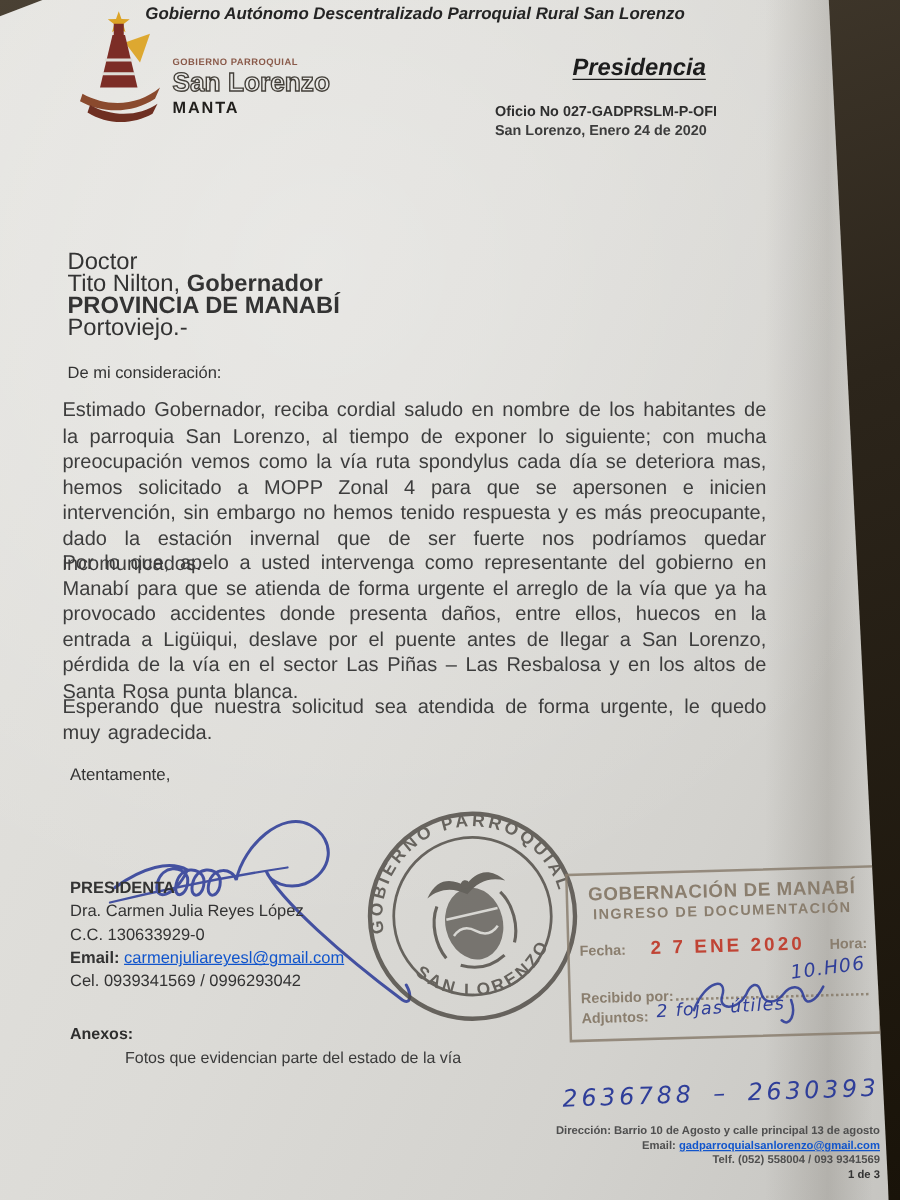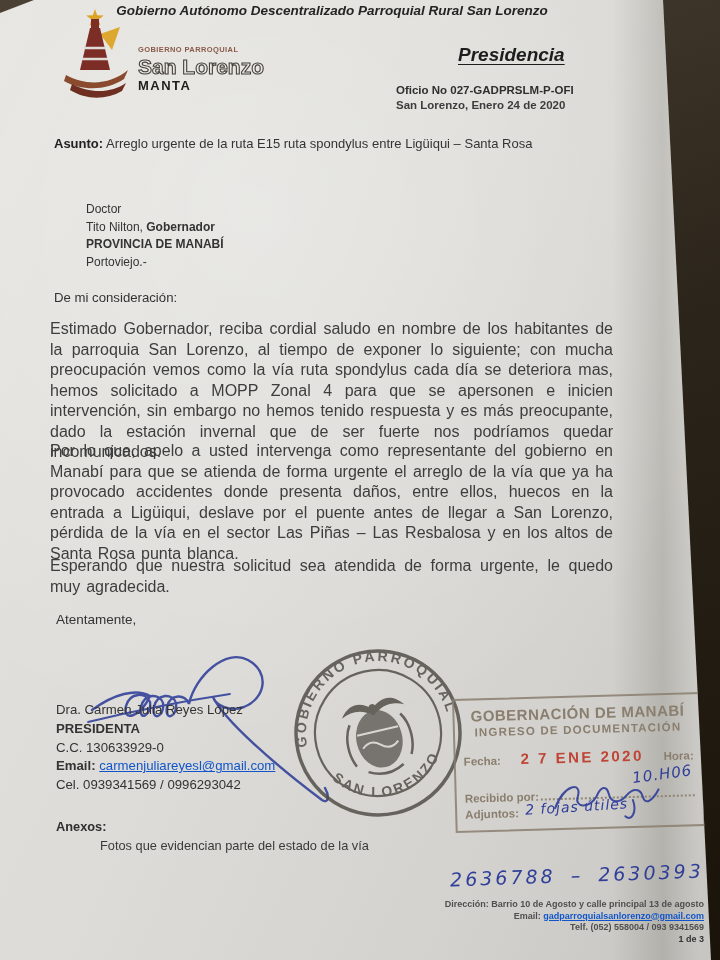--- a/index.html
+++ b/index.html
@@ -31,21 +31,21 @@
   .logo-line1{font-size:7.5px;font-weight:700;letter-spacing:.4px;color:#8a5a4a;}
   .logo-line2{font-size:21px;font-weight:700;margin-top:2px;color:rgba(250,250,248,.12);-webkit-text-stroke:1.1px #44403a;}
   .logo-line3{font-size:13px;font-weight:800;letter-spacing:1.5px;color:#211f1c;margin-top:2px;}
   .presidencia{left:458px;top:44px;width:116px;font-size:19px;font-weight:700;font-style:italic;color:#1d1d1d;text-decoration:underline;text-underline-offset:3px;}
   .oficio-block{left:396px;top:84px;width:210px;text-align:left;}
   .oficio-no{font-size:11.5px;font-weight:700;color:#2e2e2e;}
   .place-date{font-size:11.5px;font-weight:600;color:#3c3c3c;margin-top:3px;}
   
   .asunto{left:54px;top:136px;width:560px;font-size:13px;color:#343434;}
   .asunto b{color:#222;}
-  .recipient{left:54px;top:201px;font-size:12px;line-height:17.5px;color:#333;margin-left:32px;}
+  .recipient{left:54px;top:201px;font-size:19px;line-height:17.5px;color:#333;}
   .salutation{left:54px;top:290px;font-size:13.2px;color:#333;}
   
   .para{left:50px;width:563px;font-size:16px;line-height:20.5px;text-align:justify;word-spacing:1.5px;color:#3d3d3d;}
   #p1{top:319px;} #p2{top:441px;} #p3{top:556px;}
   .valediction{left:56px;top:612px;font-size:13.5px;color:#333;}
   
   .signature-svg{left:78px;top:636px;}
   .signer{left:56px;top:701px;font-size:13.2px;line-height:18.8px;color:#333;}
   .signer .mail a{color:var(--link-blue);text-decoration:underline;}
   .anexos-label{left:56px;top:819px;font-size:12.8px;font-weight:700;color:#2e2e2e;}
@@ -103,21 +103,20 @@
     <div class="logo-line3">MANTA</div>
   </div>
 
   <div class="abs presidencia">Presidencia</div>
 
   <div class="abs oficio-block">
     <div class="oficio-no">Oficio No 027-GADPRSLM-P-OFI</div>
     <div class="place-date">San Lorenzo, Enero 24 de 2020</div>
   </div>
 
-  <div class="abs asunto"><b>Asunto:</b><span> Arreglo urgente de la ruta E15 ruta spondylus entre Ligüiqui – Santa Rosa</span></div>
 
   <div class="abs recipient">
     <div>Doctor</div>
     <div><span>Tito Nilton, </span><b>Gobernador</b></div>
     <div style="font-weight:700">PROVINCIA DE MANABÍ</div>
     <div>Portoviejo.-</div>
   </div>
 
   <div class="abs salutation">De mi consideración:</div>
 
@@ -133,22 +132,22 @@
       <path stroke-width="2.4" d="M 14,74 C 36,58 58,52 72,60
         C 62,82 44,86 48,70 C 52,56 68,56 72,66 C 74,80 60,86 63,71
         C 66,57 82,57 85,67 C 87,81 73,86 76,71 C 79,57 95,57 98,67
         C 100,81 86,86 89,71 C 92,57 108,58 111,68
         C 117,40 148,12 170,24 C 192,36 188,62 166,71 C 152,76 138,70 135,61
         C 146,84 196,128 244,164 C 250,168 252,161 247,152"></path>
     </g>
   </svg>
 
   <div class="abs signer">
+    <div style="font-weight:700">PRESIDENTA</div>
     <div>Dra. Carmen Julia Reyes López</div>
-    <div style="font-weight:700">PRESIDENTA</div>
     <div>C.C. 130633929-0</div>
     <div class="mail"><b>Email: </b><a href="#">carmenjuliareyesl@gmail.com</a></div>
     <div>Cel. 0939341569 / 0996293042</div>
   </div>
 
   <div class="abs anexos-label">Anexos:</div>
   <div class="abs anexos-text">Fotos que evidencian parte del estado de la vía</div>
 
   <svg class="abs seal" width="176" height="176" viewBox="0 0 176 176">
     <g style="stroke:var(--seal-ink)" fill="none">

